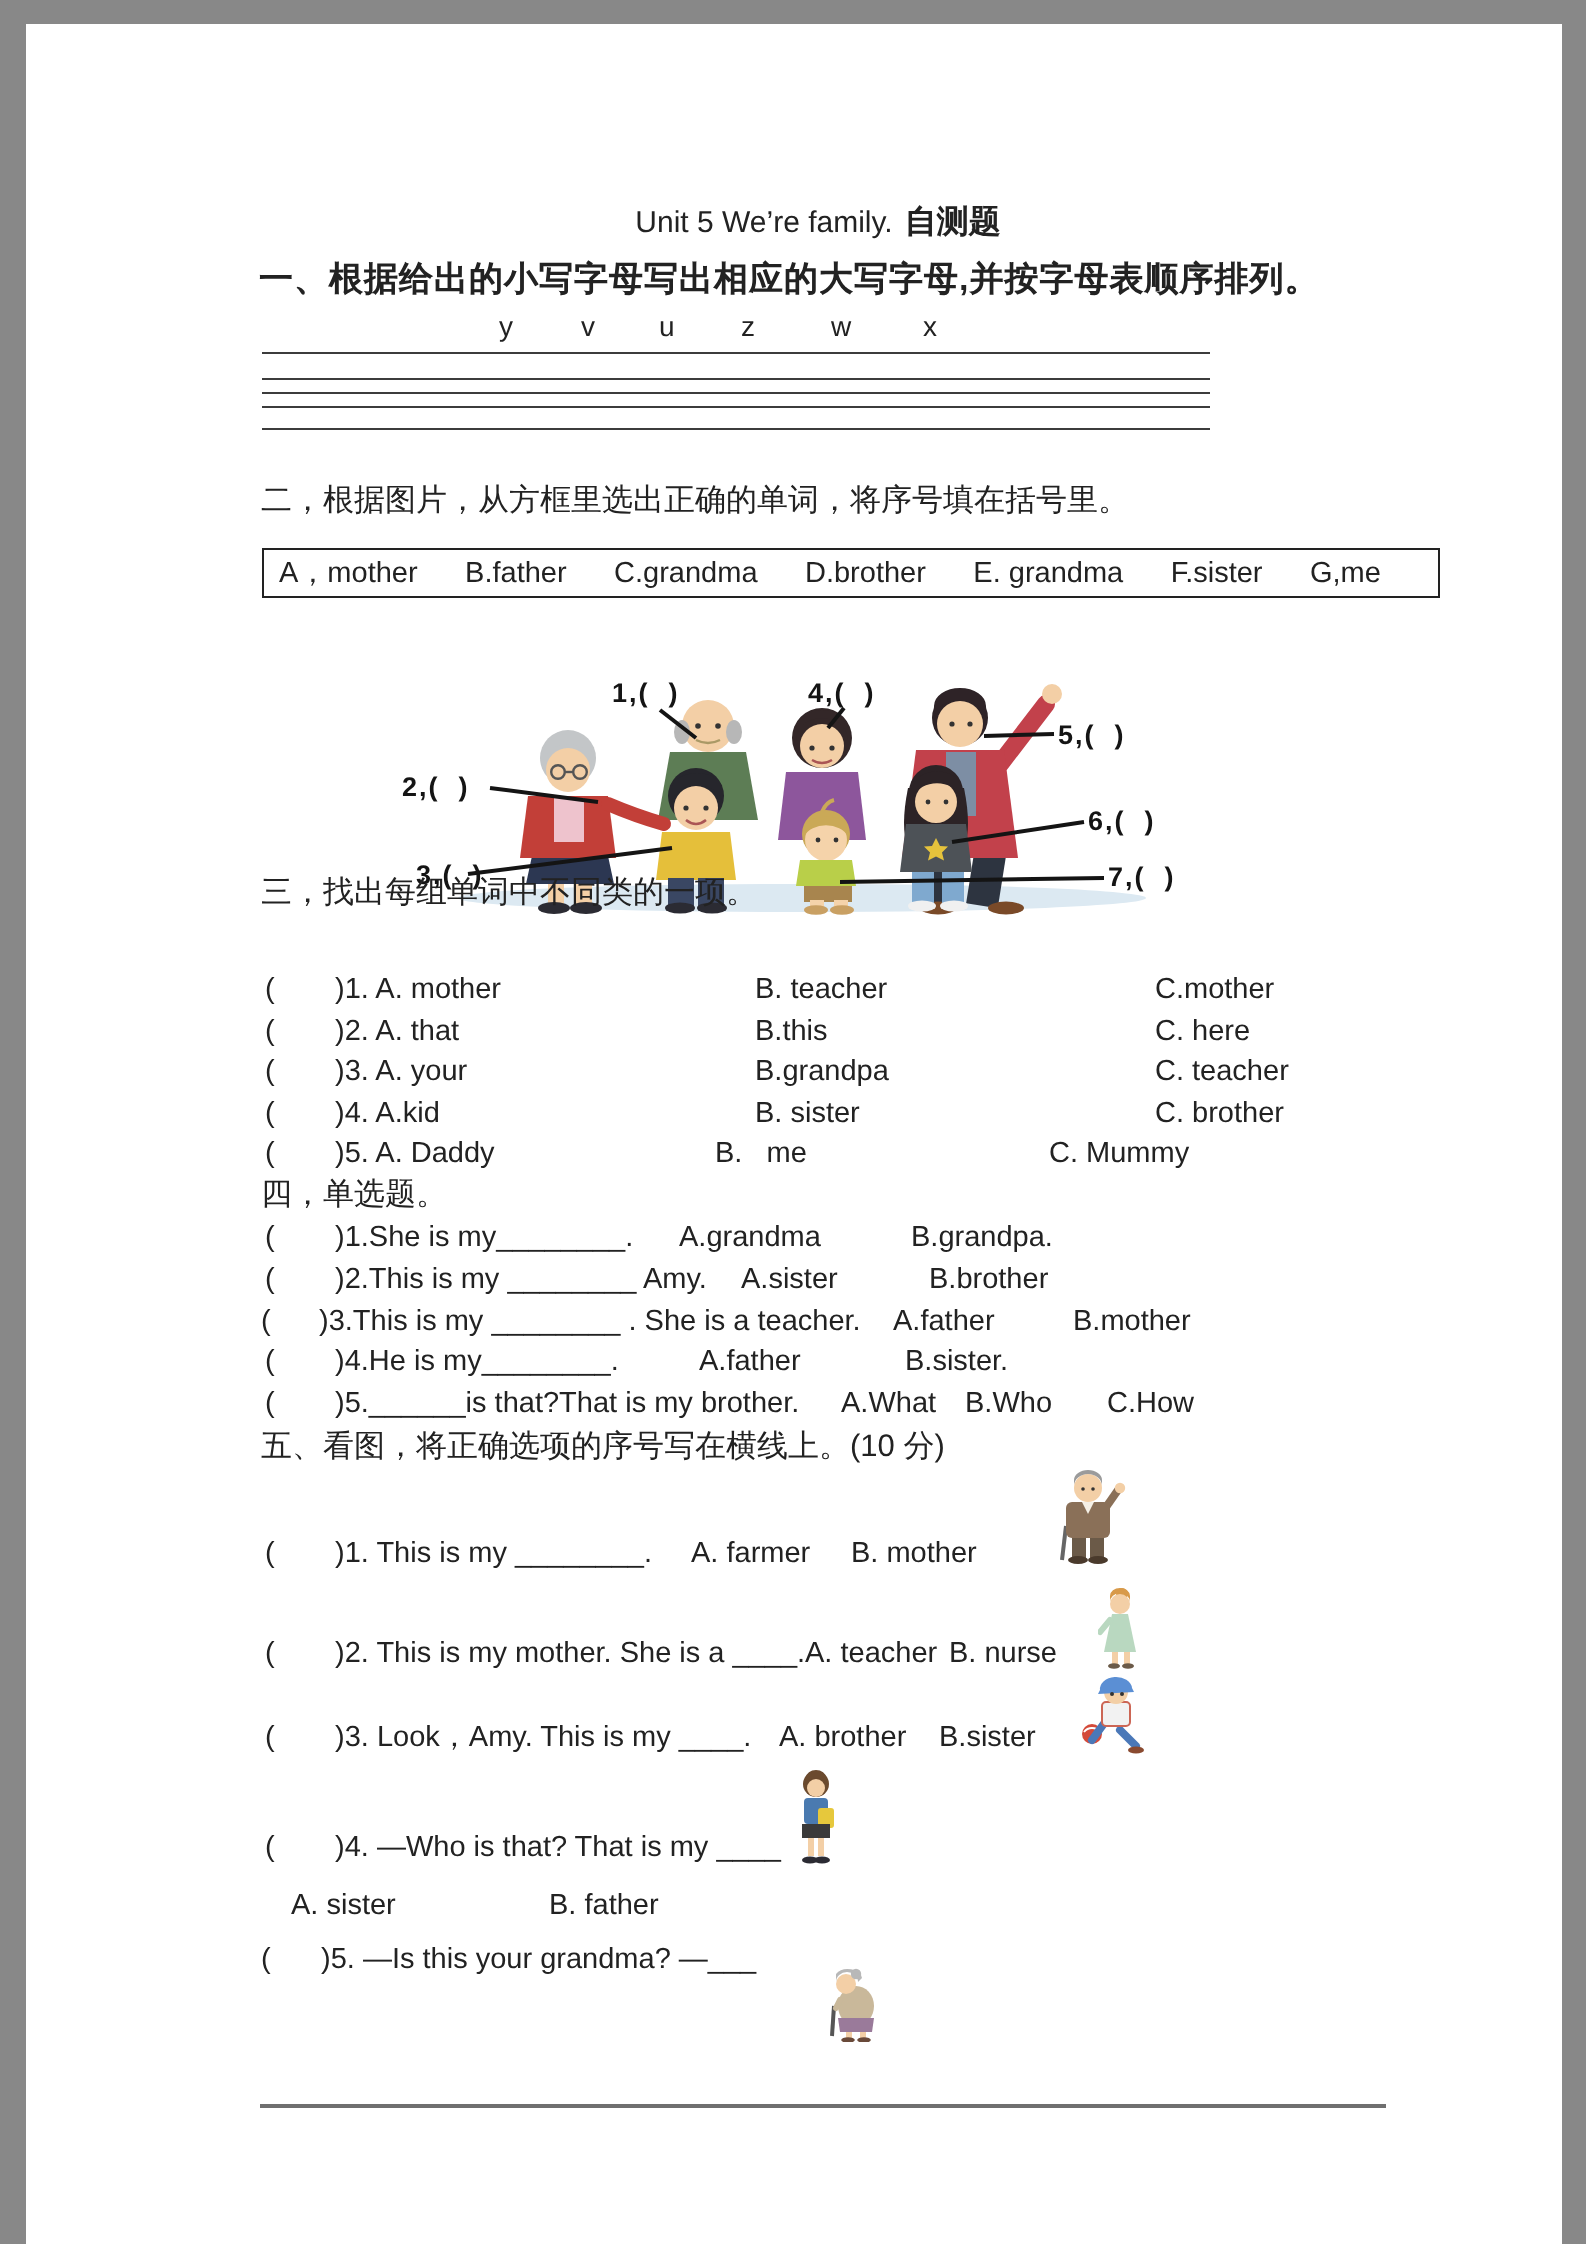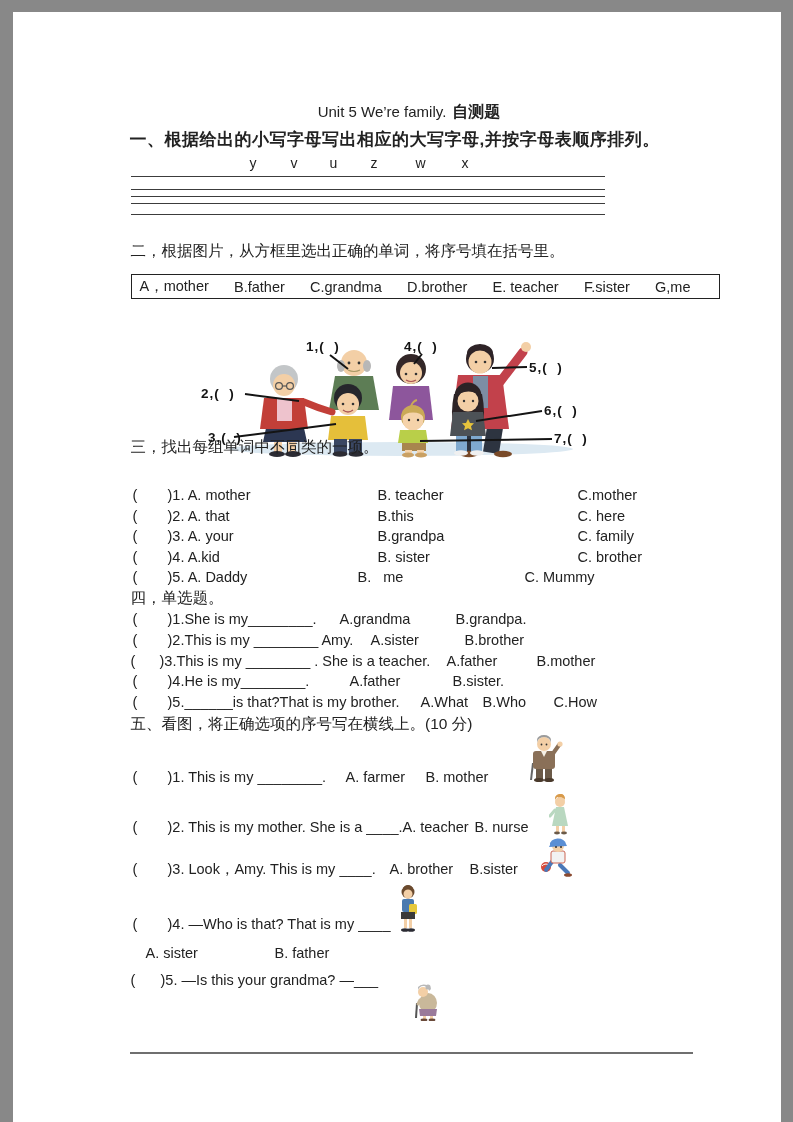--- a/index.html
+++ b/index.html
@@ -42,21 +42,21 @@
   <div class="rline" style="top:184px"></div>
   <div class="rline" style="top:191px"></div>
   <div class="rline" style="top:202px"></div>
 
   <div class="t hcn" style="top:229px;left:118px">二，根据图片，从方框里选出正确的单词，将序号填在括号里。</div>
   <div class="bank">
     <span>A，mother</span>
     <span>B.father</span>
     <span>C.grandma</span>
     <span>D.brother</span>
-    <span>E. teacher</span>
+    <span>E. grandma</span>
     <span>F.sister</span>
     <span>G,me</span>
   </div>
 
   <svg class="figabs" style="left:183px;top:318px" width="420" height="128" viewBox="0 0 420 128">
     <ellipse cx="205" cy="119" rx="172" ry="7" fill="#dce9f2"></ellipse>
 
     <g>
       <path d="M139,46 h38 l6,34 h-50 z" fill="#5d7d55"></path>
       <circle cx="158" cy="33" r="13" fill="#f3cfa6"></circle>
@@ -184,21 +184,21 @@
   <div class="row" style="top:495px">
     <span class="t" style="left:120px">(</span>
     <span class="t" style="left:155px">)2. A. that</span>
     <span class="t" style="left:365px">B.this</span>
     <span class="t" style="left:565px">C. here</span>
   </div>
   <div class="row" style="top:515px">
     <span class="t" style="left:120px">(</span>
     <span class="t" style="left:155px">)3. A. your</span>
     <span class="t" style="left:365px">B.grandpa</span>
-    <span class="t" style="left:565px">C. family</span>
+    <span class="t" style="left:565px">C. teacher</span>
   </div>
   <div class="row" style="top:536px">
     <span class="t" style="left:120px">(</span>
     <span class="t" style="left:155px">)4. A.kid</span>
     <span class="t" style="left:365px">B. sister</span>
     <span class="t" style="left:565px">C. brother</span>
   </div>
   <div class="row" style="top:556px">
     <span class="t" style="left:120px">(</span>
     <span class="t" style="left:155px">)5. A. Daddy</span>

